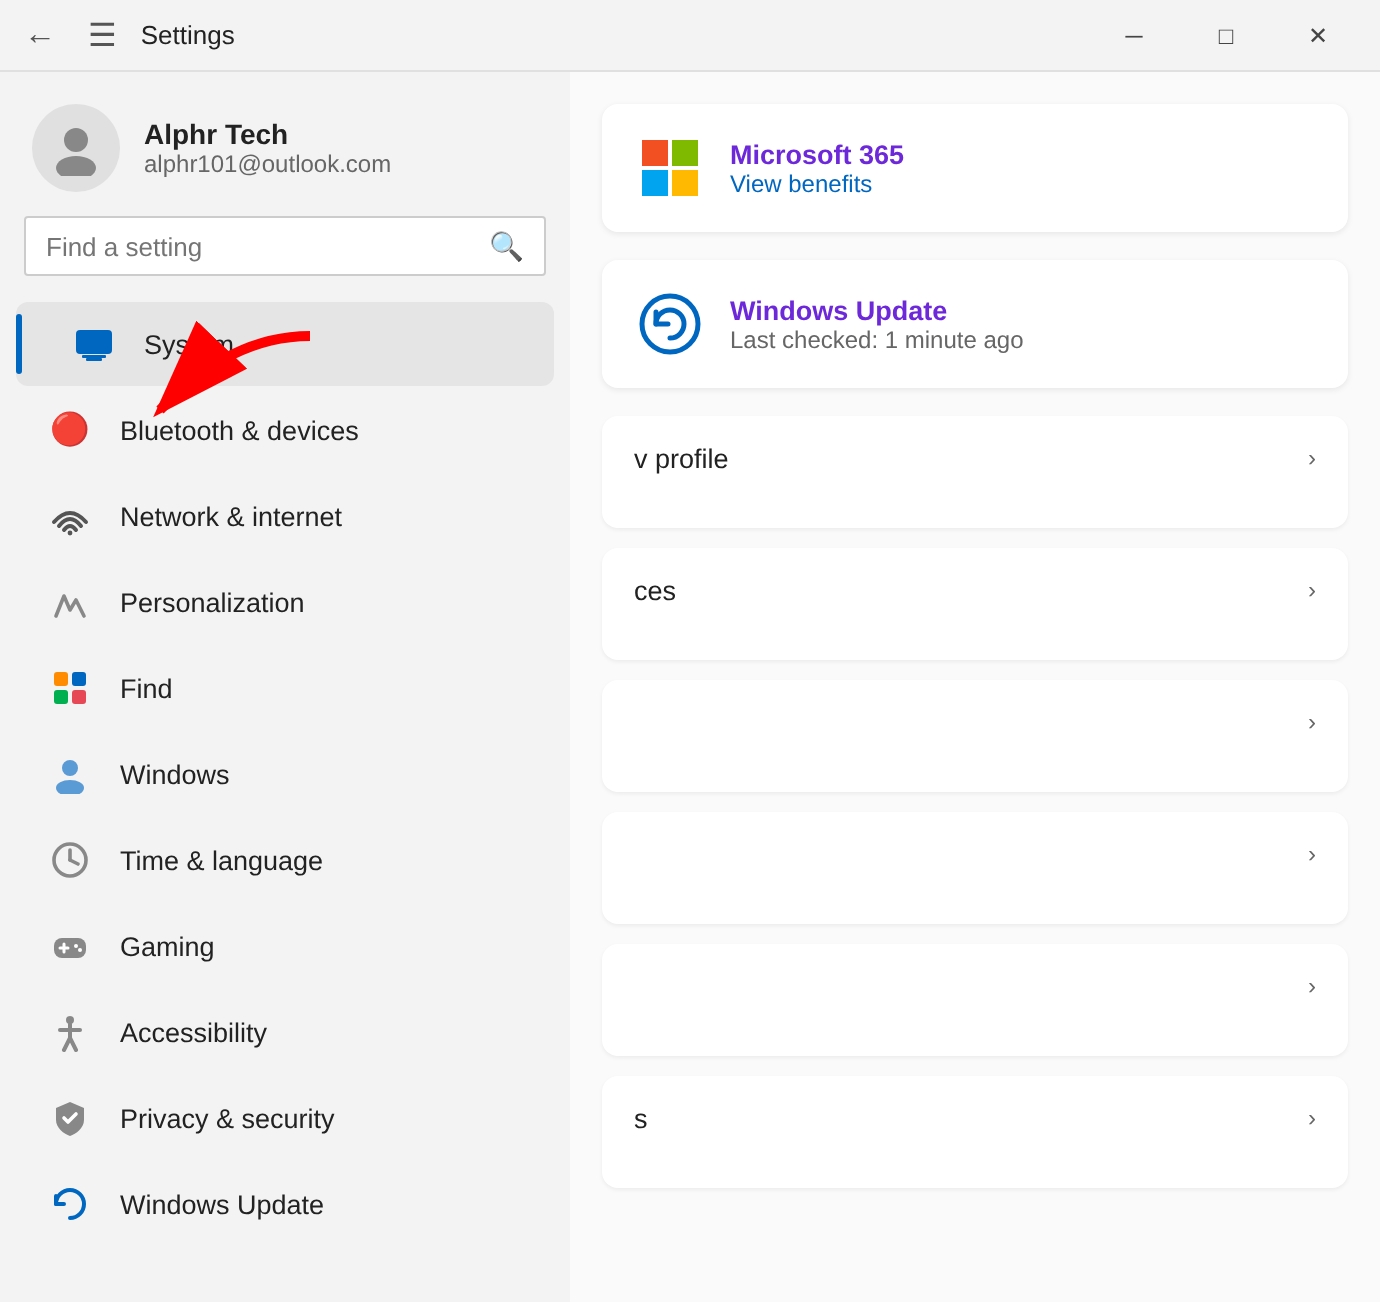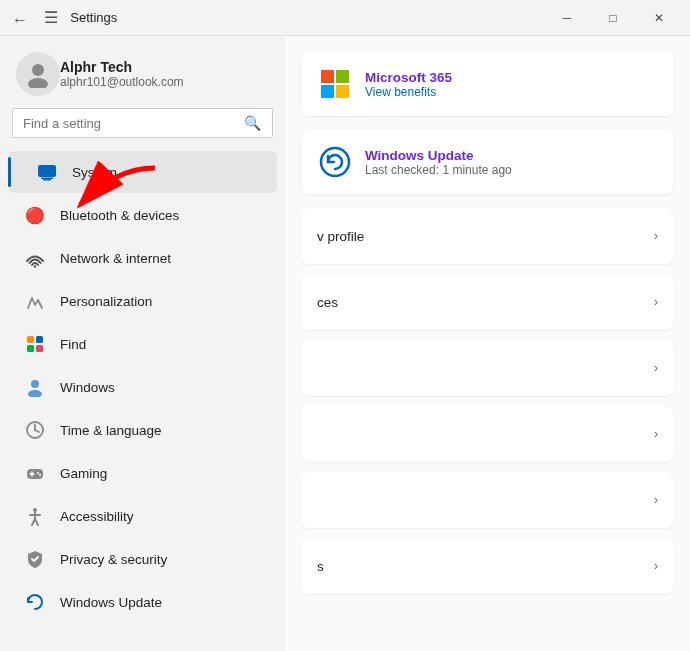--- a/index.html
+++ b/index.html
@@ -73,20 +73,21 @@
       flex-direction: column;
       overflow-y: auto;
       padding-bottom: 8px;
     }
 
     
     .user-section {
       display: flex;
       align-items: center;
       padding: 16px 16px 12px 16px;
+      gap: 12px;
     }
     .user-avatar {
       width: 44px;
       height: 44px;
       border-radius: 50%;
       background: #e0e0e0;
       display: flex;
       align-items: center;
       justify-content: center;
       font-size: 22px;
@@ -238,21 +239,20 @@
       font-size: 24px;
       color: #0067c0;
     }
 
     
     .settings-row {
       background: white;
       border-radius: 8px;
       padding: 14px 16px;
       display: flex;
-      align-items: center;
       justify-content: space-between;
       box-shadow: 0 1px 2px rgba(0,0,0,0.06);
       cursor: pointer;
       min-height: 56px;
     }
     .row-text {
       font-size: 13.5px;
       color: #222;
     }
     .chevron {

